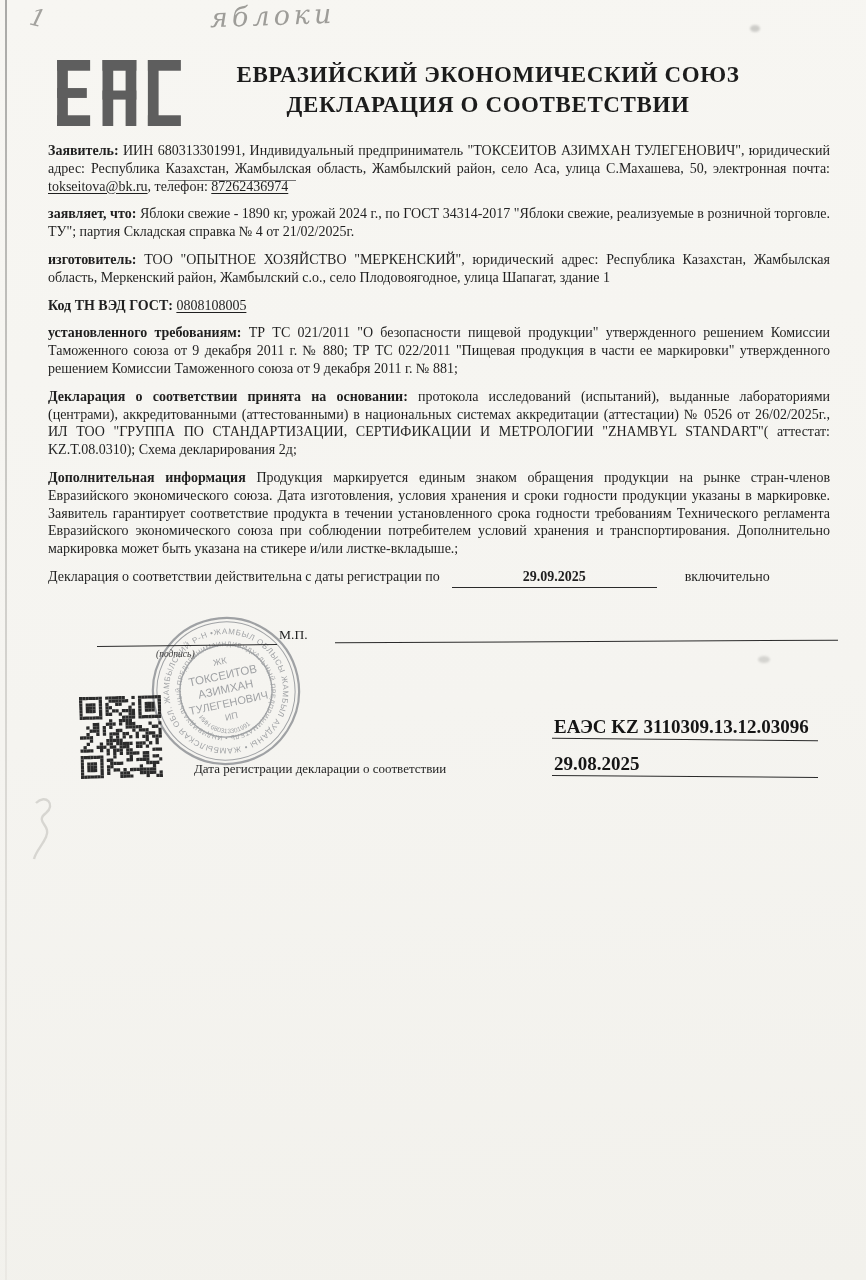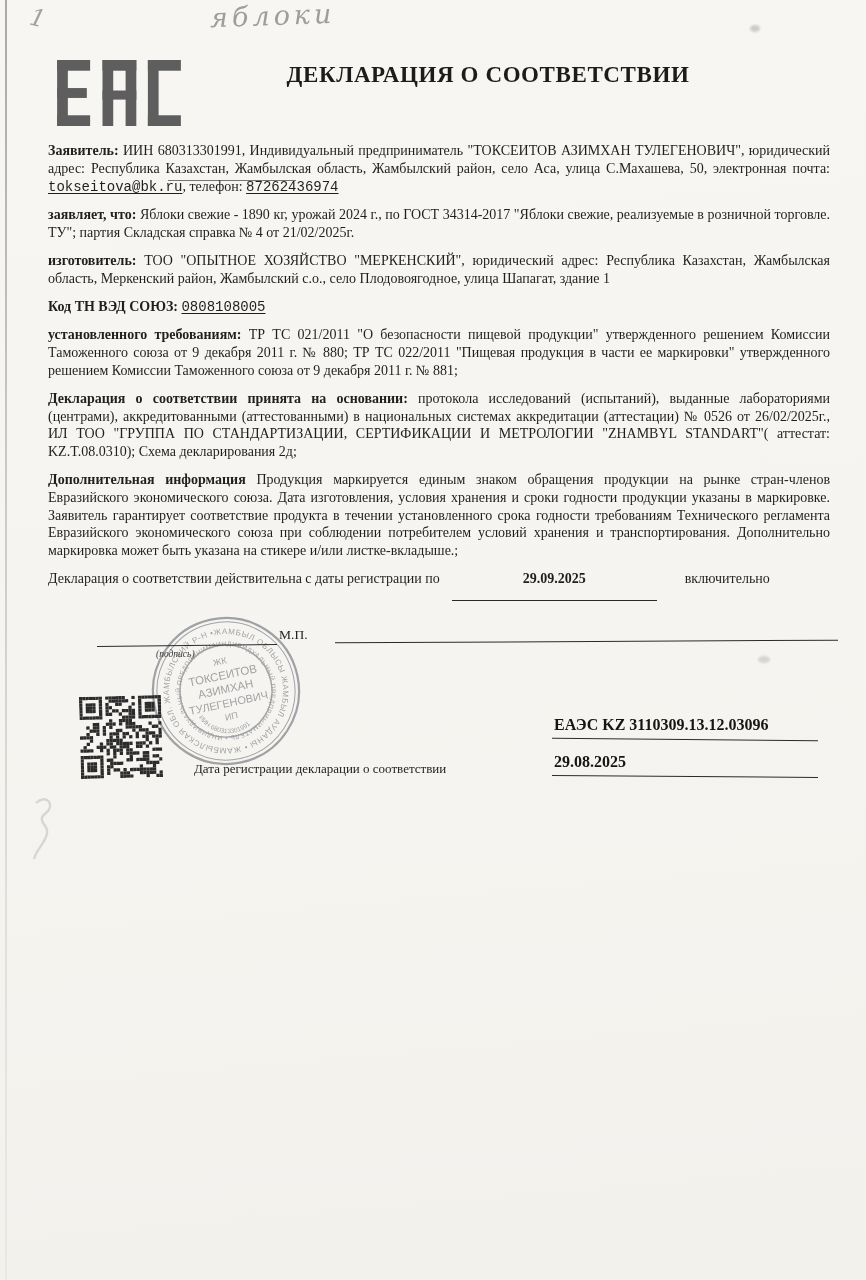--- a/index.html
+++ b/index.html
@@ -10,30 +10,30 @@
         background:linear-gradient(180deg,#8f8f8d 0%,#b9b8b4 35%,#d9d7d2 70%,#e8e6e1 100%);opacity:.75;}
   .hand{position:absolute;font-family:"DejaVu Serif",serif;font-style:italic;color:#8f8e8a;}
   .handnote{left:210px;top:0px;font-size:27px;letter-spacing:4px;transform:rotate(-2deg);opacity:.85;}
   .pagemark{left:30px;top:4px;font-size:24px;transform:rotate(14deg);opacity:.8;}
   .eac{position:absolute;left:57px;top:60px;}
   .header{position:absolute;left:140px;right:30px;top:60px;text-align:center;}
   .header .t{font-weight:bold;font-size:23px;letter-spacing:.6px;line-height:30px;color:#1c1c1c;}
   .body{position:absolute;left:48px;right:36px;top:142px;}
   .body p{margin:0 0 10px 0;text-align:justify;font-size:14px;line-height:17.8px;color:#1f1f1f;}
   .body b{font-weight:bold;}
-  .u{text-decoration:underline;text-underline-offset:2px;font-family:Liberation Mono, monospace;}
+  .u{text-decoration:underline;text-underline-offset:2px;}
   .fill-date{display:inline-block;width:205px;text-align:center;font-weight:bold;
-        border-bottom:1.4px solid #2a2a2a;margin:0 28px 0 12px;padding-bottom:12px;}
+        border-bottom:1.4px solid #2a2a2a;margin:0 28px 0 12px;padding-bottom:1px;}
   .artifact-line{position:absolute;left:168px;top:180px;width:128px;height:1.2px;background:#4a4a4a;opacity:.75;}
   .sig-line{position:absolute;height:0;border-top:1.3px solid #2b2b2b;}
   .caption{position:absolute;font-style:italic;font-size:9.5px;color:#3a3a3a;}
   .mp{position:absolute;font-size:13.5px;color:#1f1f1f;text-align:center;}
   .sig-name{position:absolute;text-align:center;font-weight:bold;font-size:14px;color:#1d1d1d;}
   .reg-label{position:absolute;font-size:13px;color:#242424;}
-  .reg-value{position:absolute;font-weight:bold;font-size:16px;color:#151515;}
+  .reg-value{position:absolute;font-weight:bold;font-size:19px;color:#151515;}
   .stamp{position:absolute;left:136px;top:606px;opacity:.82;}
   .qr{position:absolute;left:80px;top:696px;transform:rotate(-1.5deg);}
   .speck{position:absolute;border-radius:50%;background:#9a9a96;filter:blur(1px);}
   .smudge{position:absolute;left:22px;top:795px;opacity:.8;}
 </style>
 </head>
 <body>
 
 <div class="page">
 
@@ -57,34 +57,35 @@
           <rect x="55" y="37" width="41" height="11"></rect>
 
         <rect x="110" y="0" width="13" height="80"></rect>
           <rect x="110" y="0" width="40" height="13"></rect>
         <rect x="110" y="67" width="40" height="13"></rect>
       </g>
     </svg>
   </div>
 
   <div class="header">
+    <div class="t">ЕВРАЗИЙСКИЙ ЭКОНОМИЧЕСКИЙ СОЮЗ</div>
     <div class="t">ДЕКЛАРАЦИЯ О СООТВЕТСТВИИ</div>
   </div>
 
   <div class="artifact-line"></div>
 
   <div class="body">
     <p><b>Заявитель:</b> <span>ИИН 680313301991, Индивидуальный предприниматель "ТОКСЕИТОВ АЗИМХАН ТУЛЕГЕНОВИЧ", юридический адрес: Республика Казахстан, Жамбылская область, Жамбылский район, село Аса, улица С.Махашева, 50, электронная почта: </span><span class="u">tokseitova@bk.ru</span><span>, телефон: </span><span class="u">87262436974</span></p>
 
 
     <p><b>заявляет, что:</b> <span>Яблоки свежие - 1890 кг, урожай 2024 г., по ГОСТ 34314-2017 "Яблоки свежие, реализуемые в розничной торговле. ТУ"; партия Складская справка № 4 от 21/02/2025г.</span></p>
 
     <p><b>изготовитель:</b> <span>ТОО "ОПЫТНОЕ ХОЗЯЙСТВО "МЕРКЕНСКИЙ", юридический адрес: Республика Казахстан, Жамбылская область, Меркенский район, Жамбылский с.о., село Плодовоягодное, улица Шапагат, здание 1</span></p>
 
-    <p><b>Код ТН ВЭД СОЮЗ:</b> <span class="u">0808108005</span></p>
+    <p><b>Код ТН ВЭД ГОСТ:</b> <span class="u">0808108005</span></p>
 
     <p><b>установленного требованиям:</b> <span>ТР ТС 021/2011 "О безопасности пищевой продукции" утвержденного решением Комиссии Таможенного союза от 9 декабря 2011 г. № 880; ТР ТС 022/2011 "Пищевая продукция в части ее маркировки" утвержденного решением Комиссии Таможенного союза от 9 декабря 2011 г. № 881;</span></p>
 
     <p><b>Декларация о соответствии принята на основании:</b> <span>протокола исследований (испытаний), выданные лабораториями (центрами), аккредитованными (аттестованными) в национальных системах аккредитации (аттестации) № 0526 от 26/02/2025г., ИЛ ТОО "ГРУППА ПО СТАНДАРТИЗАЦИИ, СЕРТИФИКАЦИИ И МЕТРОЛОГИИ "ZHAMBYL STANDART"( аттестат: KZ.T.08.0310); Схема декларирования 2д;</span></p>
 
     <p><b>Дополнительная информация</b> <span>Продукция маркируется единым знаком обращения продукции на рынке стран-членов Евразийского экономического союза. Дата изготовления, условия хранения и сроки годности продукции указаны в маркировке. Заявитель гарантирует соответствие продукта в течении установленного срока годности требованиям Технического регламента Евразийского экономического союза при соблюдении потребителем условий хранения и транспортирования. Дополнительно маркировка может быть указана на стикере и/или листке-вкладыше.;</span></p>
 
     <p><span>Декларация о соответствии действительна с даты регистрации по</span><span class="fill-date">29.09.2025</span><span>включительно</span></p>
   </div>
 

